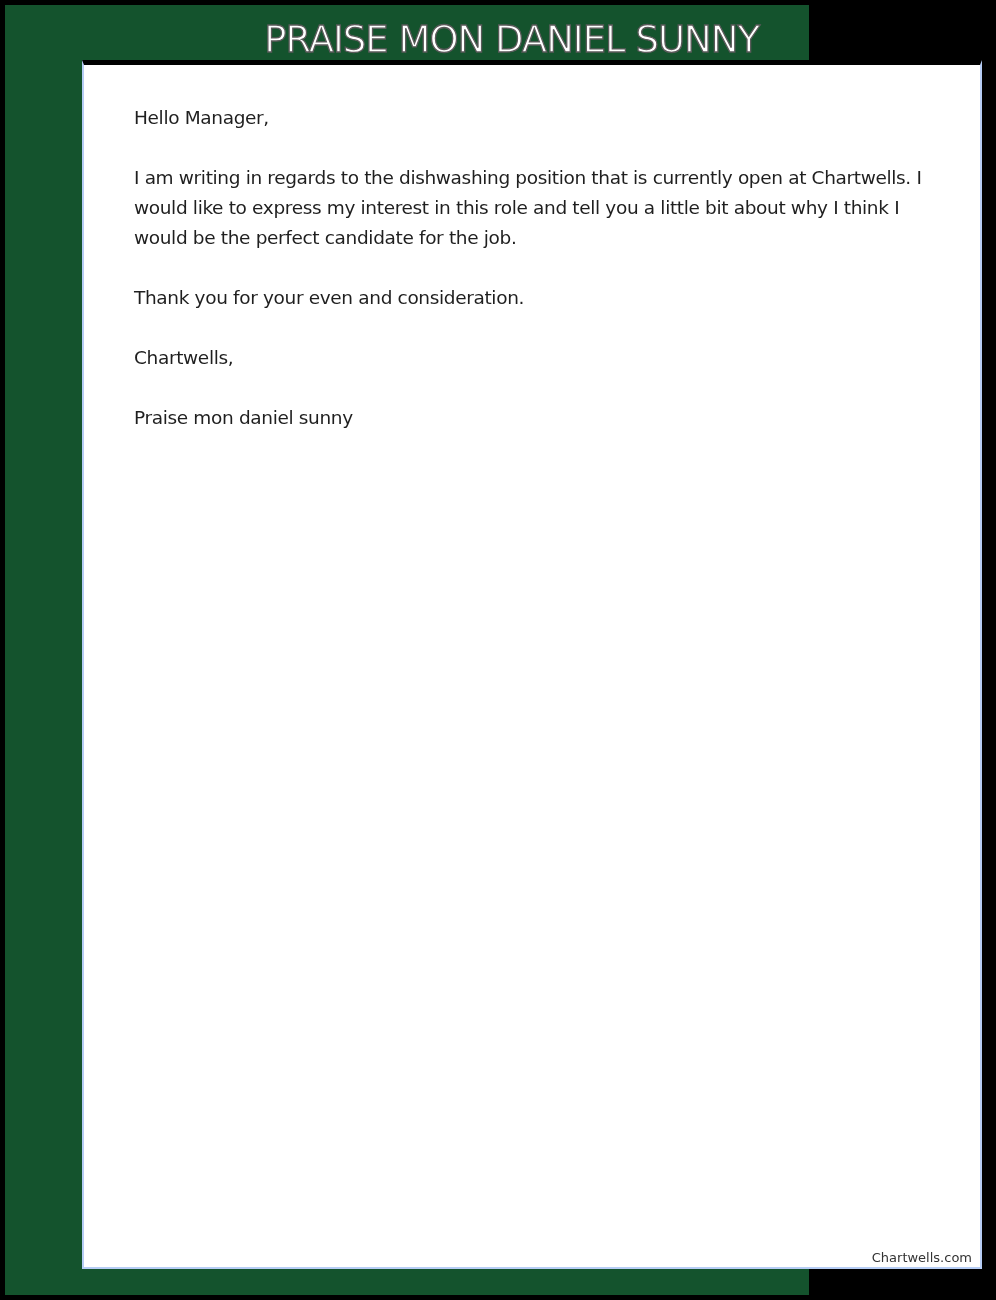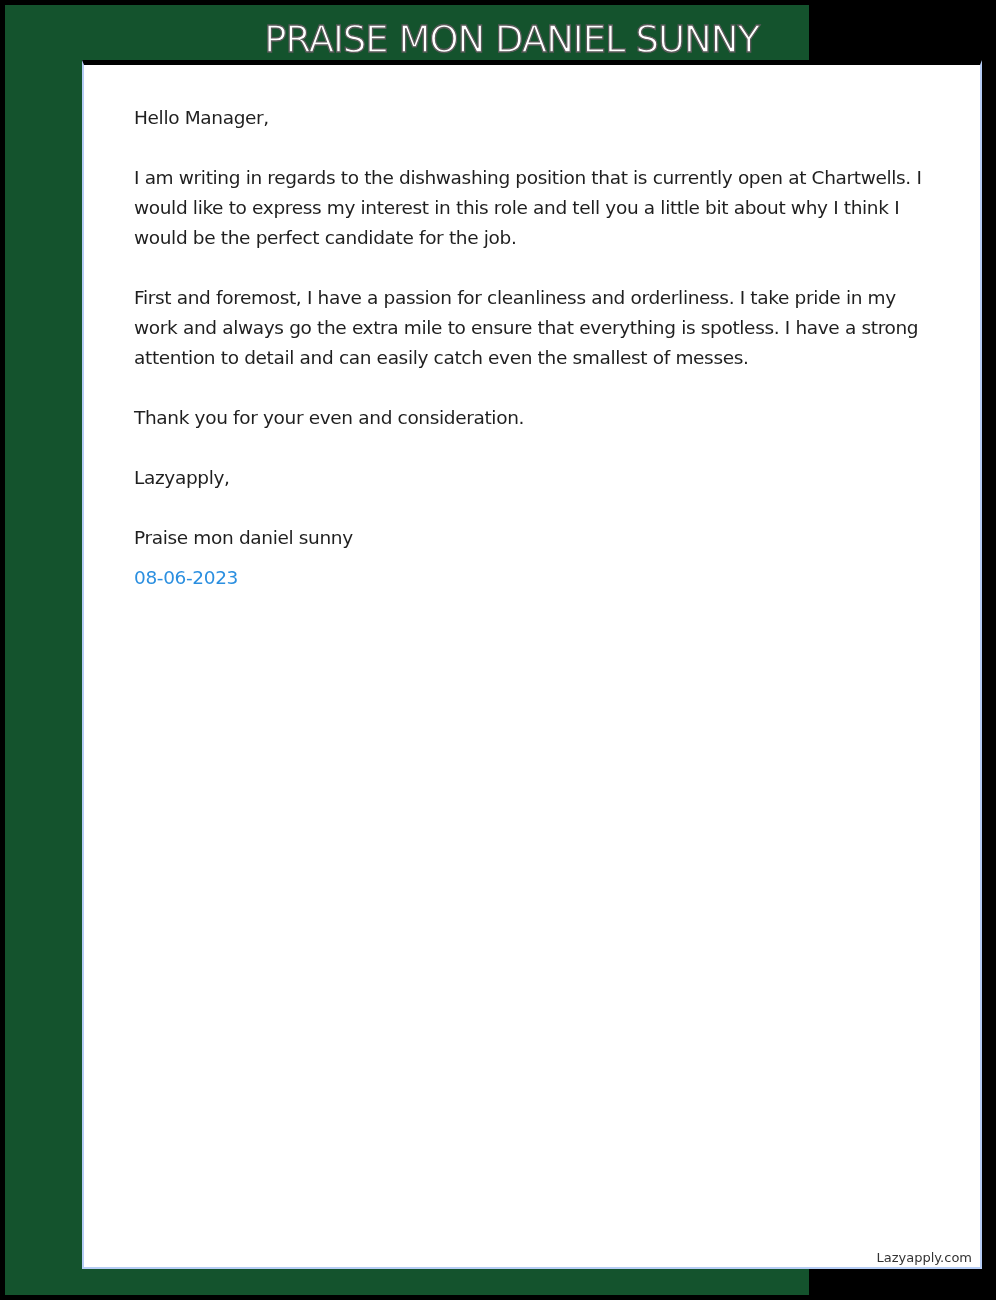--- a/index.html
+++ b/index.html
@@ -69,21 +69,19 @@
 </head>
 <body>
 
 <div class="frame">
   <h1 class="title">PRAISE MON DANIEL SUNNY</h1>
 
   <div class="page">
     <div class="letter">
       <p>Hello Manager,</p>
       <p>I am writing in regards to the dishwashing position that is currently open at Chartwells. I would like to express my interest in this role and tell you a little bit about why I think I would be the perfect candidate for the job.</p>
-      <p>First and foremost, I have a passion for cleanliness and orderliness. I take pride in my work and always go the extra mile to ensure that everything is spotless. I have a strong attention to detail and can easily catch even the smallest of messes.</p>
       <p>Thank you for your even and consideration.</p>
-      <p>Lazyapply,</p>
+      <p>Chartwells,</p>
       <p class="sig">Praise mon daniel sunny</p>
-      <p class="date">08-06-2023</p>
     </div>
-    <div class="footer">Lazyapply.com</div>
+    <div class="footer">Chartwells.com</div>
   </div>
 </div>
 
 </body></html>

